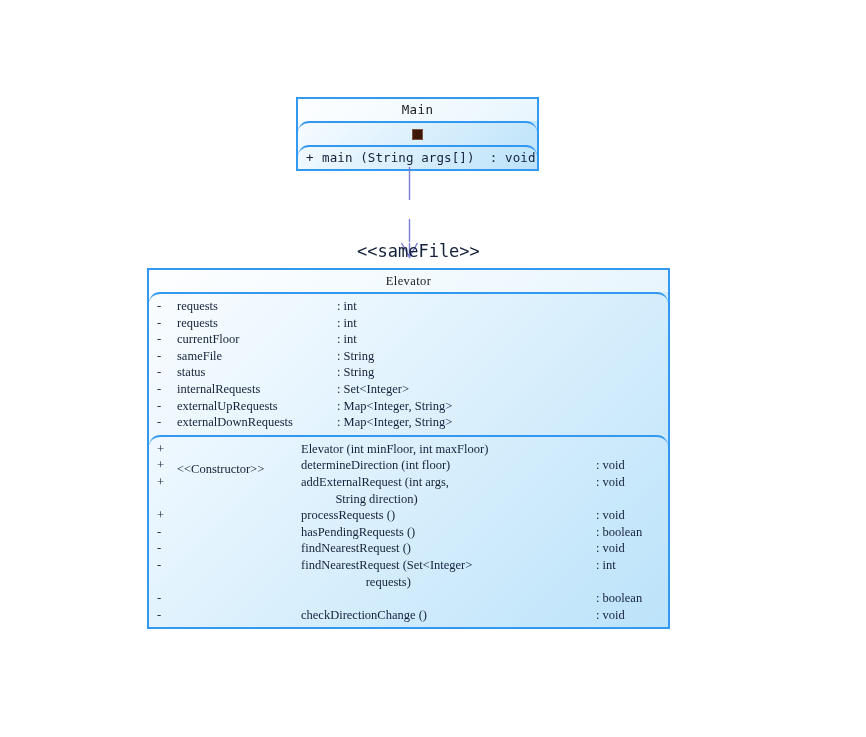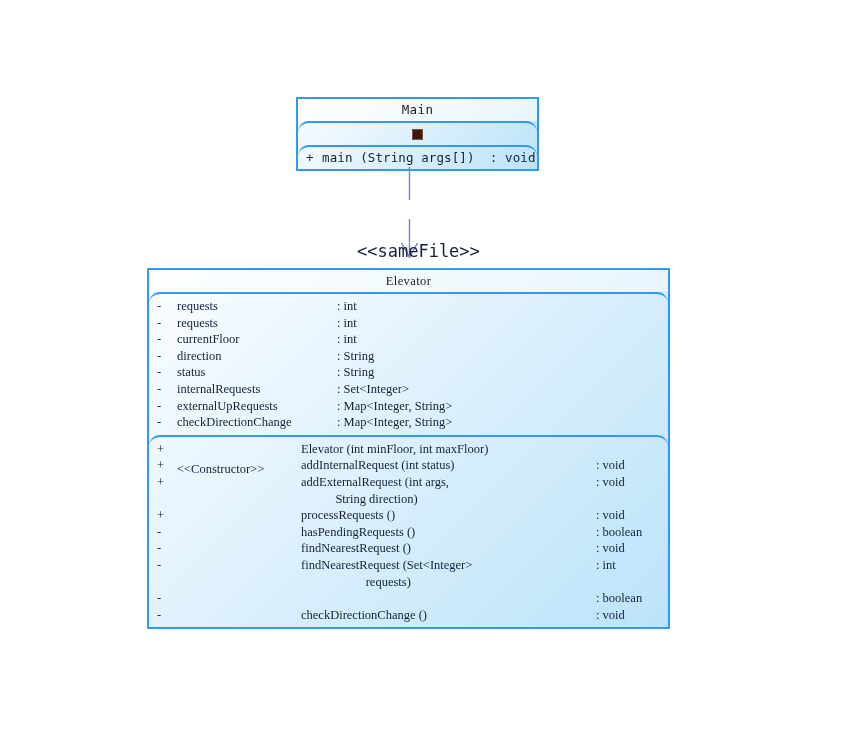--- a/index.html
+++ b/index.html
@@ -218,30 +218,30 @@
   </svg>
   <div class="conn-label">&lt;&lt;sameFile&gt;&gt;</div>
 
   <div class="uml-class" id="elevator-class">
     <div class="compartment class-name">Elevator</div>
 
     <div class="compartment attrs-compartment" id="elevator-attrs">
         <div class="attr-row"><span class="a-vis">-</span><span class="a-name">requests</span><span class="a-type">: int</span></div>
         <div class="attr-row"><span class="a-vis">-</span><span class="a-name">requests</span><span class="a-type">: int</span></div>
         <div class="attr-row"><span class="a-vis">-</span><span class="a-name">currentFloor</span><span class="a-type">: int</span></div>
-        <div class="attr-row"><span class="a-vis">-</span><span class="a-name">direction</span><span class="a-type">: String</span></div>
+        <div class="attr-row"><span class="a-vis">-</span><span class="a-name">sameFile</span><span class="a-type">: String</span></div>
         <div class="attr-row"><span class="a-vis">-</span><span class="a-name">status</span><span class="a-type">: String</span></div>
         <div class="attr-row"><span class="a-vis">-</span><span class="a-name">internalRequests</span><span class="a-type">: Set&lt;Integer&gt;</span></div>
         <div class="attr-row"><span class="a-vis">-</span><span class="a-name">externalUpRequests</span><span class="a-type">: Map&lt;Integer, String&gt;</span></div>
-        <div class="attr-row"><span class="a-vis">-</span><span class="a-name">checkDirectionChange</span><span class="a-type">: Map&lt;Integer, String&gt;</span></div>
+        <div class="attr-row"><span class="a-vis">-</span><span class="a-name">externalDownRequests</span><span class="a-type">: Map&lt;Integer, String&gt;</span></div>
       </div>
 
     <div class="compartment ops-compartment" id="elevator-ops">
         <div class="op-row one-line"><span class="o-vis">+</span><span class="o-stereo">&lt;&lt;Constructor&gt;&gt;</span><span class="o-sig">Elevator (int minFloor, int maxFloor)</span></div>
-        <div class="op-row one-line"><span class="o-vis">+</span><span class="o-sig">addInternalRequest (int status)</span><span class="o-ret">: void</span></div>
+        <div class="op-row one-line"><span class="o-vis">+</span><span class="o-sig">determineDirection (int floor)</span><span class="o-ret">: void</span></div>
         <div class="op-row two-line"><span class="o-vis">+</span><span class="o-sig">addExternalRequest (int args,
  String direction)</span><span class="o-ret">: void</span></div>
         <div class="op-row one-line"><span class="o-vis">+</span><span class="o-sig">processRequests ()</span><span class="o-ret">: void</span></div>
         <div class="op-row one-line"><span class="o-vis">-</span><span class="o-sig">hasPendingRequests ()</span><span class="o-ret">: boolean</span></div>
         <div class="op-row one-line"><span class="o-vis">-</span><span class="o-sig">findNearestRequest ()</span><span class="o-ret">: void</span></div>
         <div class="op-row two-line"><span class="o-vis">-</span><span class="o-sig">findNearestRequest (Set&lt;Integer&gt;
  requests)</span><span class="o-ret">: int</span></div>
         <div class="op-row one-line"><span class="o-vis">-</span><span class="o-ret">: boolean</span></div>
         <div class="op-row one-line"><span class="o-vis">-</span><span class="o-sig">checkDirectionChange ()</span><span class="o-ret">: void</span></div>
       </div>

